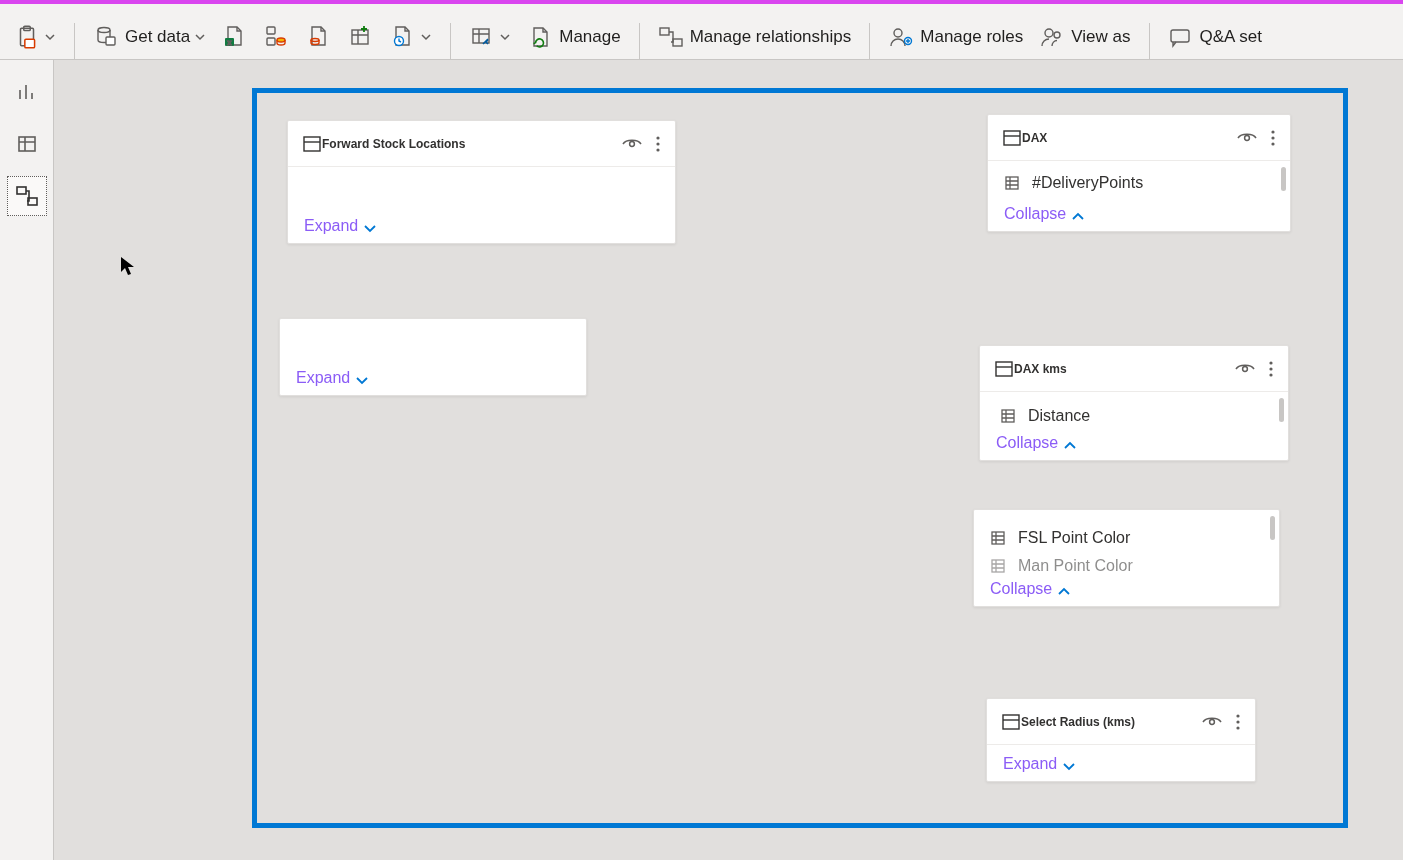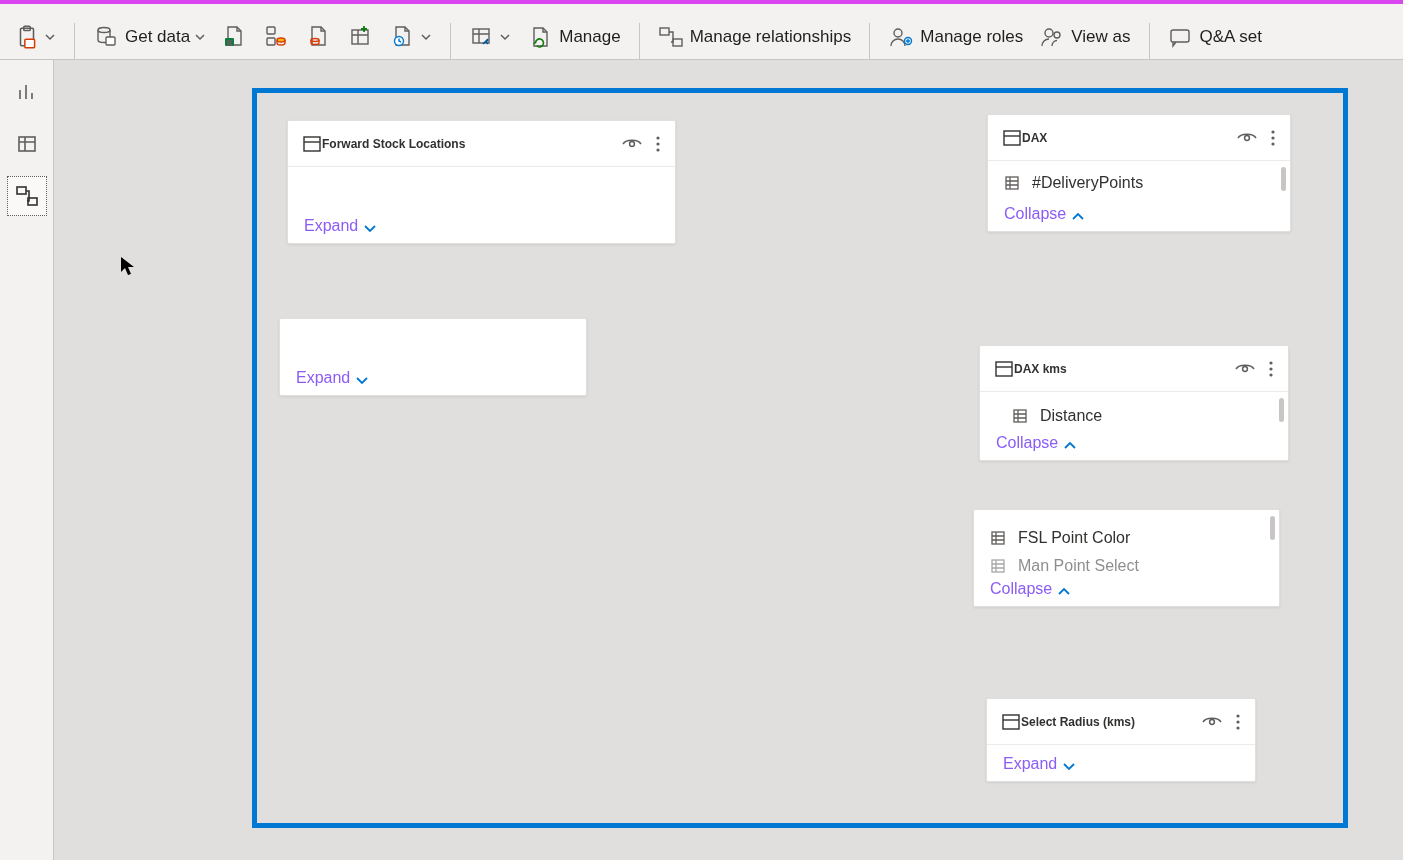--- a/index.html
+++ b/index.html
@@ -485,21 +485,21 @@
           </svg>
       </span>
       <span class="more-icon">
         <svg width="14" height="20" viewBox="0 0 14 20" fill="#605e5c">
             <circle cx="7" cy="4" r="1.6"></circle>
             <circle cx="7" cy="10" r="1.6"></circle>
             <circle cx="7" cy="16" r="1.6"></circle>
           </svg>
       </span>
     </div>
-    <div class="card-body" style="padding:10px 16px 2px;">
+    <div class="card-body" style="padding:10px 4px 2px;">
       <div class="vscroll"></div>
       <div class="field-row">
         <span class="icn">
           <svg width="16" height="16" viewBox="0 0 16 16" fill="none" stroke="#605e5c" stroke-width="1.3">
               <rect x="2" y="2" width="12" height="12"></rect>
               <path d="M2 6h12M2 10h12M6 2v12"></path>
             </svg>
         </span>
         <span>Distance</span>
       </div>
@@ -527,21 +527,21 @@
         </span>
         <span>FSL Point Color</span>
       </div>
       <div class="field-row" style="opacity:.55">
         <span class="icn">
           <svg width="16" height="16" viewBox="0 0 16 16" fill="none" stroke="#605e5c" stroke-width="1.3">
               <rect x="2" y="2" width="12" height="12"></rect>
               <path d="M2 6h12M2 10h12M6 2v12"></path>
             </svg>
         </span>
-        <span>Man Point Select</span>
+        <span>Man Point Color</span>
       </div>
     </div>
     <div class="card-footer">
       <span class="expand-link">
         <span>Collapse</span>
         <svg width="16" height="14" viewBox="0 0 16 14" fill="none" stroke="#0078d4" stroke-width="1.8" style="margin-left:4px">
             <path d="M3 10l5-5 5 5"></path>
           </svg>
       </span>
     </div>

